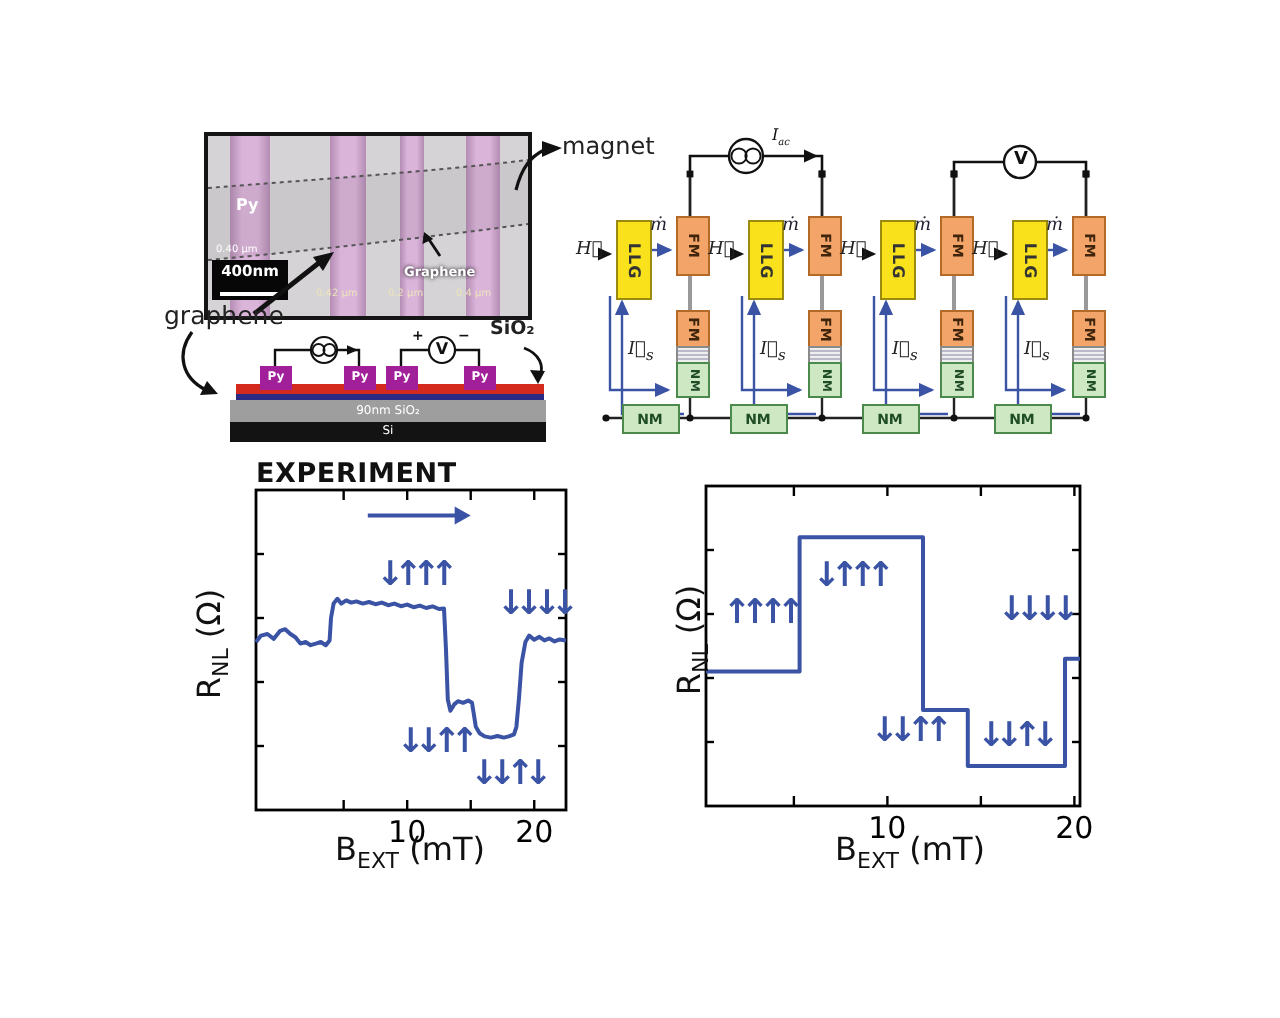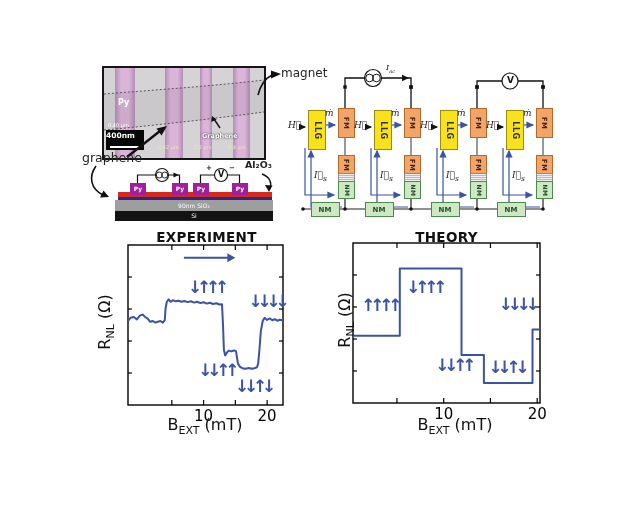--- a/index.html
+++ b/index.html
@@ -8,21 +8,21 @@
   .abs{position:absolute;}
   svg{overflow:visible;}
   svg text{font-family:"DejaVu Sans",sans-serif;}
 
   
   #sem{left:102px;top:66px;width:160px;height:90px;background:#d6d3d6;border:2px solid #151515;}
   .strip{position:absolute;top:0;height:90px;
          background:linear-gradient(90deg,#b48cb4,#dab4d9 30%,#dab4d9 70%,#b48cb4);}
   .sem-label{position:absolute;color:#fff;font-weight:bold;}
   #scalebox{position:absolute;left:2px;top:62px;width:38px;height:20px;background:#070707;
-            color:#fff;font-size:7.5px;font-weight:bold;line-height:12px;}
+            color:#fff;font-size:7.5px;font-weight:bold;text-align:center;line-height:12px;}
   #scalebox .bar{position:absolute;left:4px;bottom:2px;width:30px;height:2px;background:#fff;}
   .wlabel{position:absolute;font-size:5px;color:#ece4bb;white-space:nowrap;}
 
   
   #schem{left:110px;top:165px;width:170px;height:60px;}
   .layer{position:absolute;}
   .py-block{position:absolute;top:18px;width:16px;height:12px;background:#a1209a;color:#fff;
             font-size:6px;font-weight:bold;text-align:center;line-height:12px;}
   .ltext{position:absolute;color:#fff;text-align:center;font-size:6px;line-height:10px;}
 
@@ -48,21 +48,21 @@
   .h-label{left:-20px;top:62px;}
   .m-label{left:17px;top:50px;color:#223;}
   .is-label{left:6px;top:112px;}
   .nm-h{position:absolute;top:144px;width:27px;height:13px;background:#cfe8c4;border:1px solid #4b8a4b;
         font-size:7px;font-weight:bold;color:#1f4d26;display:flex;align-items:center;justify-content:center;}
   #v-label{position:absolute;left:214px;top:17px;width:13px;text-align:center;font-size:9px;font-weight:bold;}
   #iac-label{position:absolute;left:96px;top:5px;font-size:8px;font-family:"DejaVu Serif",serif;font-style:italic;}
   #iac-label sub{font-size:5px;}
 
   
-  .chart-title{position:absolute;font-weight:bold;font-size:13.5px;text-align:center;letter-spacing:0.3px;}
+  .chart-title{position:absolute;font-weight:bold;font-size:13.5px;letter-spacing:0.3px;}
   .axis-label{position:absolute;font-size:16px;text-align:center;white-space:nowrap;}
   .axis-label sub{font-size:11px;}
   .ylab{width:130px;height:22px;transform:rotate(-90deg);transform-origin:65px 11px;}
 </style>
 </head>
 <body>
 
 <div id="canvas">
 
   <div id="sem" class="abs">
@@ -95,21 +95,21 @@
     <path d="M127,157 L160,131" fill="none" stroke="#111" stroke-width="2.4"></path>
     <polygon points="167,126 156.5,128.5 161.5,135.5" fill="#111"></polygon>
     <path d="M96,166 C88,177 91,189 103,195" fill="none" stroke="#111" stroke-width="1.6"></path>
     <polygon points="109,197 100,197.5 103.5,190.5" fill="#111"></polygon>
     <path d="M262,174 C270,177 272,183 270,188" fill="none" stroke="#111" stroke-width="1.4"></path>
     <polygon points="269,192 265,185 272.5,185.5" fill="#111"></polygon>
   </svg>
 
   <div class="fig-label" style="left:281px;top:66px;font-size:12px;">magnet</div>
   <div class="fig-label" style="left:82px;top:150px;font-size:12.5px;">graphene</div>
-  <div class="fig-label" style="left:245px;top:159px;font-size:9.5px;font-weight:bold;">Al₂O₃</div>
+  <div class="fig-label" style="left:245px;top:159px;font-size:9.5px;font-weight:bold;">SiO₂</div>
 
   <div id="schem" class="abs">
     <div class="layer" style="left:8px;top:27px;width:154px;height:5px;background:#d42a1e;"></div>
     <div class="layer" style="left:8px;top:32px;width:154px;height:3px;background:#2a2a85;"></div>
     <div class="layer" style="left:5px;top:35px;width:158px;height:11px;background:#9e9e9e;">
       <div class="ltext" style="left:0;top:0;width:158px;line-height:11px;">90nm SiO₂</div>
     </div>
     <div class="layer" style="left:5px;top:46px;width:158px;height:10px;background:#131313;">
       <div class="ltext" style="left:0;top:0;width:158px;line-height:10px;">Si</div>
     </div>
@@ -317,21 +317,20 @@
       <line x1="93.9016393442623" y1="29.799999999999994" x2="139.35655737704917" y2="29.799999999999994" stroke="#3a53a4" stroke-width="2"></line>
       <polygon points="145.35655737704917,29.799999999999994 137.35655737704917,25.299999999999994 137.35655737704917,34.3" fill="#3a53a4"></polygon>
     </svg>
   <div class="axis-label ylab" style="left:41px;top:311px;">
     <span>R</span><sub>NL</sub><span> (Ω)</span>
   </div>
   <div class="axis-label" style="left:125px;top:415px;width:160px;">
     <span>B</span><sub>EXT</sub><span> (mT)</span>
   </div>
 
-  <div class="chart-title" style="left:353px;top:229px;width:187px;">THEORY</div>
   <svg id="theory-chart" class="abs" style="left:330px;top:226px;" width="240" height="215">
       <rect x="23" y="17" width="187" height="160" fill="none" stroke="#000" stroke-width="1.4"></rect>
       <line x1="66.945" y1="177" x2="66.945" y2="172" stroke="#000" stroke-width="1.2"></line>
       <line x1="66.945" y1="17" x2="66.945" y2="22" stroke="#000" stroke-width="1.2"></line>
       <line x1="113.695" y1="177" x2="113.695" y2="172" stroke="#000" stroke-width="1.2"></line>
       <line x1="113.695" y1="17" x2="113.695" y2="22" stroke="#000" stroke-width="1.2"></line>
       <line x1="160.445" y1="177" x2="160.445" y2="172" stroke="#000" stroke-width="1.2"></line>
       <line x1="160.445" y1="17" x2="160.445" y2="22" stroke="#000" stroke-width="1.2"></line>
       <line x1="207.195" y1="177" x2="207.195" y2="172" stroke="#000" stroke-width="1.2"></line>
       <line x1="207.195" y1="17" x2="207.195" y2="22" stroke="#000" stroke-width="1.2"></line>

